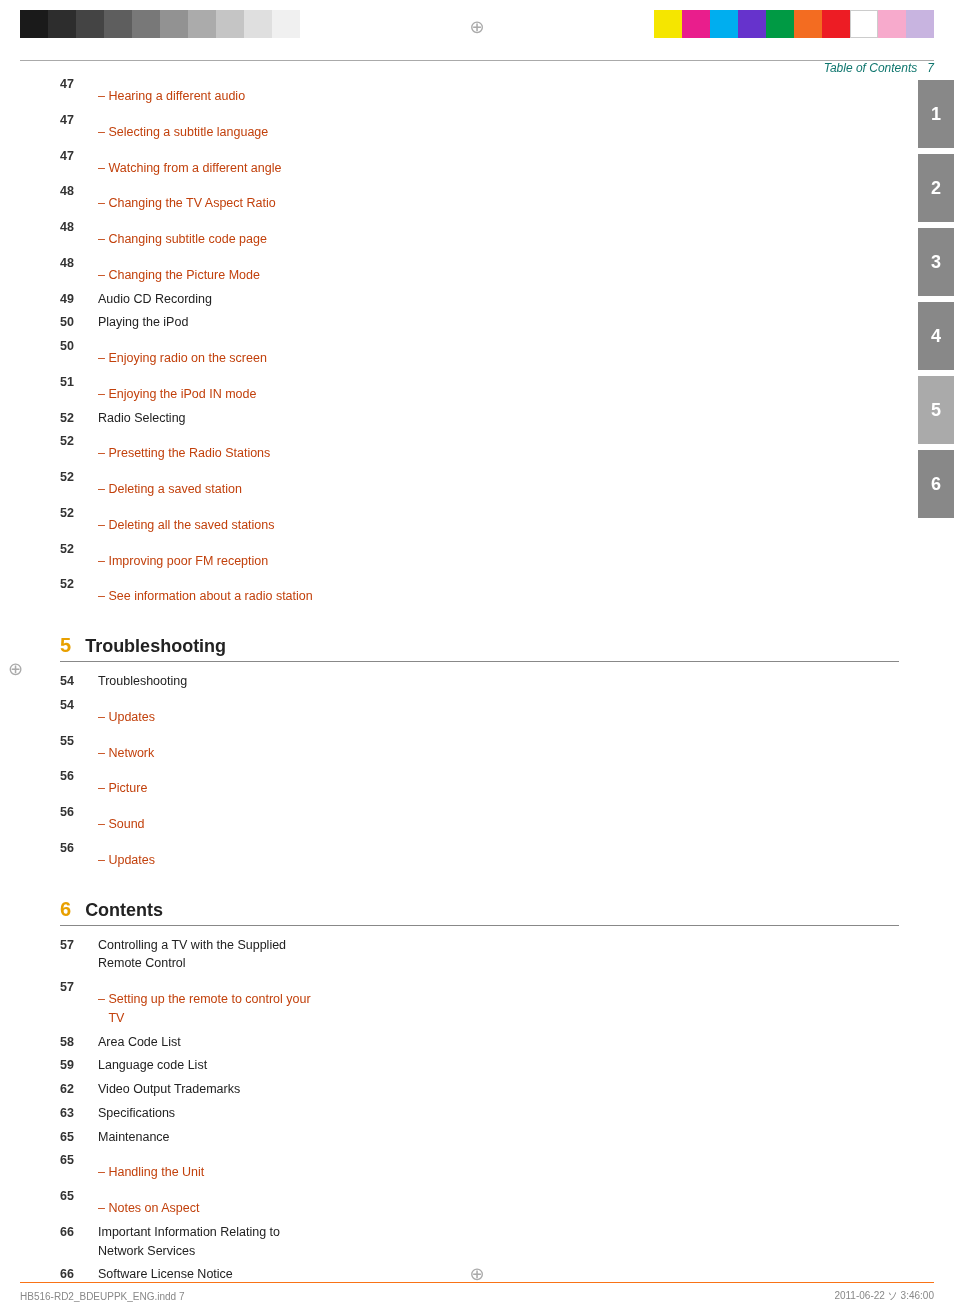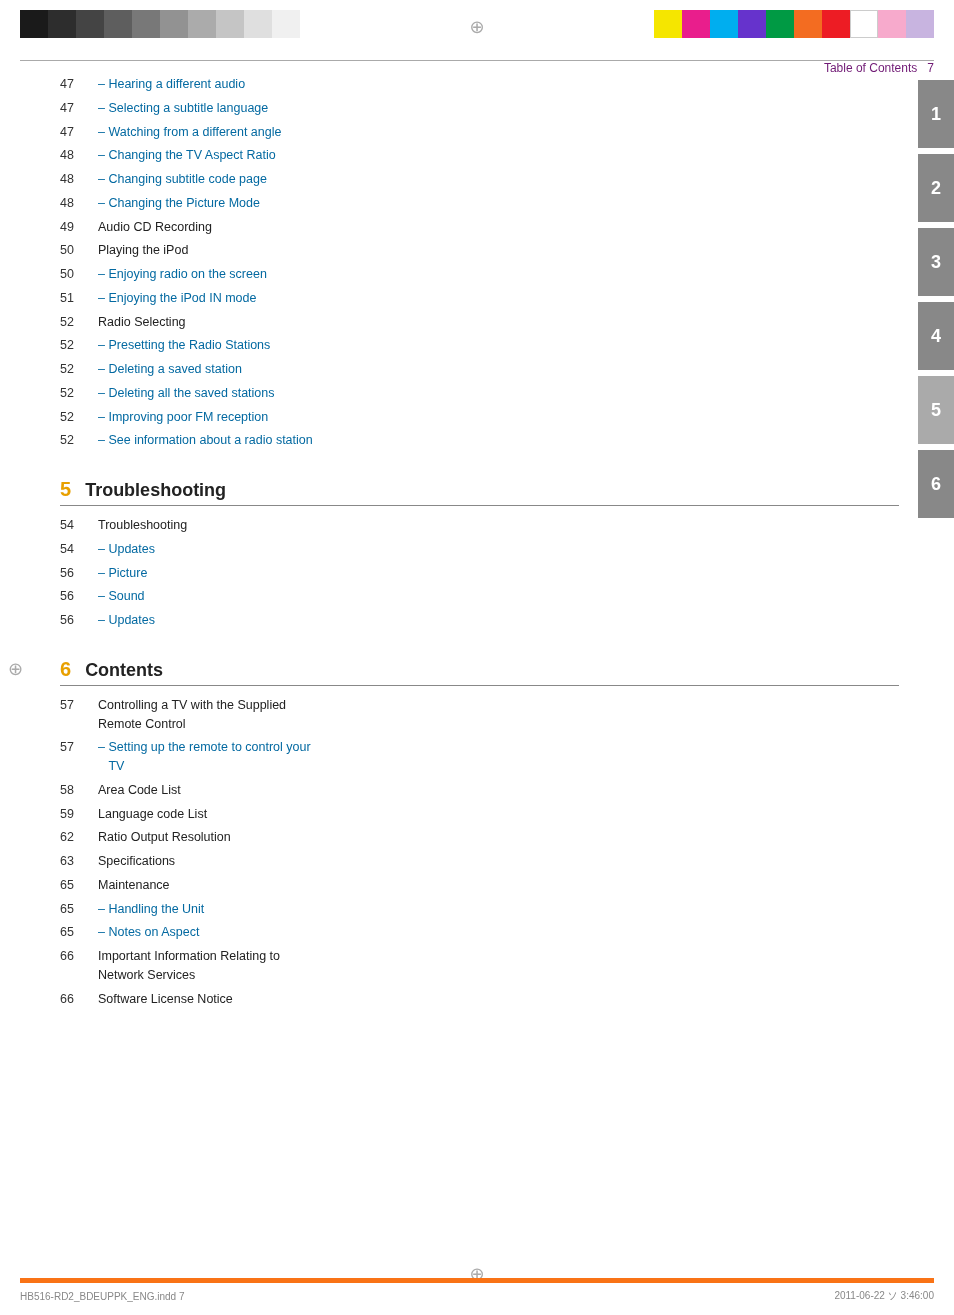--- a/index.html
+++ b/index.html
@@ -39,21 +39,22 @@
       left: 20px;
       right: 20px;
       border-top: 1px solid #aaa;
       display: flex;
       justify-content: flex-end;
       align-items: flex-end;
       padding-bottom: 4px;
     }
     .header-text {
       font-size: 12px;
-      color: #701a75;
+      color: #0f766e;
+      font-style: italic;
     }
 
     
     .tabs-right {
       position: absolute;
       top: 80px;
       right: 0;
       width: 36px;
       display: flex;
       flex-direction: column;
@@ -88,27 +89,29 @@
     .toc-entry {
       display: flex;
       margin-bottom: 5px;
       line-height: 1.5;
       font-size: 12.5px;
     }
     .toc-num {
       min-width: 38px;
       color: #333;
       font-size: 12.5px;
+      font-weight: bold;
     }
     .toc-text {
       color: #222;
       font-size: 12.5px;
     }
     .toc-sub {
-      color: #0369a1;
+      color: #c2410c;
+      margin-top: 12px;
     }
 
     
     .section-heading {
       margin-top: 28px;
       margin-bottom: 10px;
       border-bottom: 1px solid #888;
       padding-bottom: 4px;
       display: flex;
       align-items: baseline;
@@ -129,21 +132,21 @@
     .footer {
       position: absolute;
       bottom: 12px;
       left: 20px;
       right: 20px;
       display: flex;
       justify-content: space-between;
       align-items: center;
       font-size: 10px;
       color: #888;
-      border-top: 5px solid #f97316;
+      border-top: 1px solid #f97316;
       padding-top: 6px;
     }
   </style>
 </head>
 <body>
 
 <div class="color-bar-left">
   <div class="cb" style="background:#1a1a1a"></div>
   <div class="cb" style="background:#2d2d2d"></div>
   <div class="cb" style="background:#444"></div>
@@ -275,20 +278,24 @@
   <div>
     <div class="toc-entry">
       <span class="toc-num">54</span>
       <span class="toc-text">Troubleshooting</span>
     </div>
     <div class="toc-entry">
       <span class="toc-num">54</span>
       <span class="toc-text toc-sub">– Updates</span>
     </div>
     <div class="toc-entry">
+      <span class="toc-num">55</span>
+      <span class="toc-text toc-sub">– Network</span>
+    </div>
+    <div class="toc-entry">
       <span class="toc-num">56</span>
       <span class="toc-text toc-sub">– Picture</span>
     </div>
     <div class="toc-entry">
       <span class="toc-num">56</span>
       <span class="toc-text toc-sub">– Sound</span>
     </div>
     <div class="toc-entry">
       <span class="toc-num">56</span>
       <span class="toc-text toc-sub">– Updates</span>
@@ -312,21 +319,21 @@
     <div class="toc-entry">
       <span class="toc-num">58</span>
       <span class="toc-text">Area Code List</span>
     </div>
     <div class="toc-entry">
       <span class="toc-num">59</span>
       <span class="toc-text">Language code List</span>
     </div>
     <div class="toc-entry">
       <span class="toc-num">62</span>
-      <span class="toc-text">Ratio Output Resolution</span>
+      <span class="toc-text">Video Output Trademarks</span>
     </div>
     <div class="toc-entry">
       <span class="toc-num">63</span>
       <span class="toc-text">Specifications</span>
     </div>
     <div class="toc-entry">
       <span class="toc-num">65</span>
       <span class="toc-text">Maintenance</span>
     </div>
     <div class="toc-entry">

